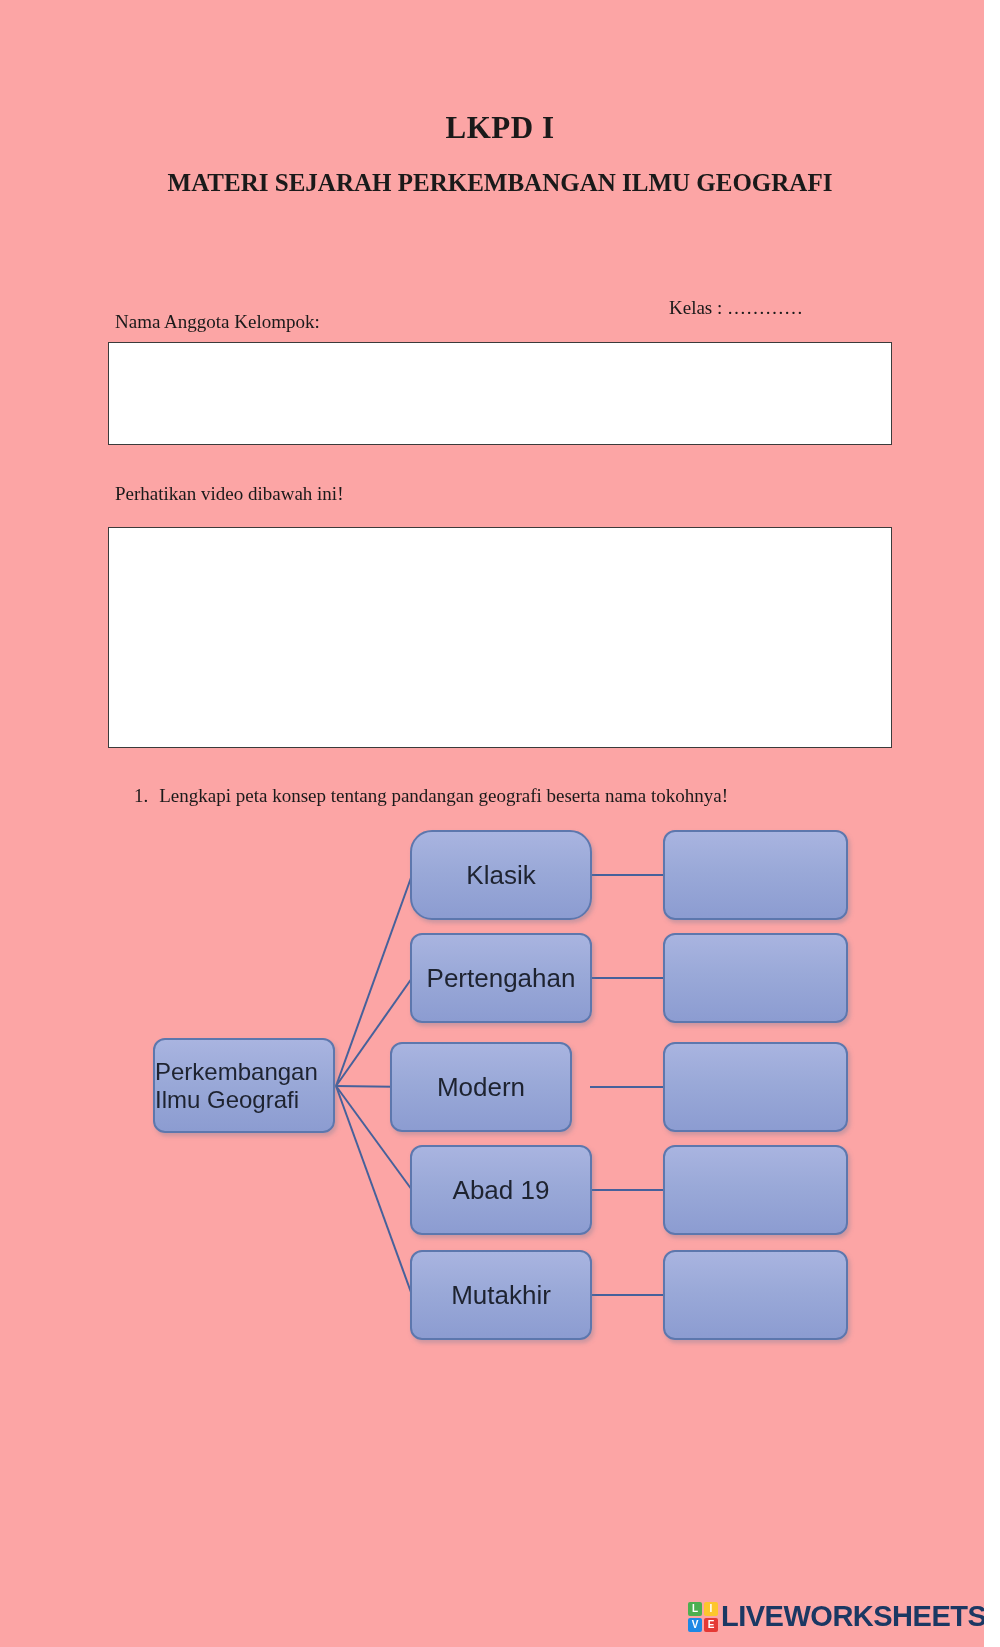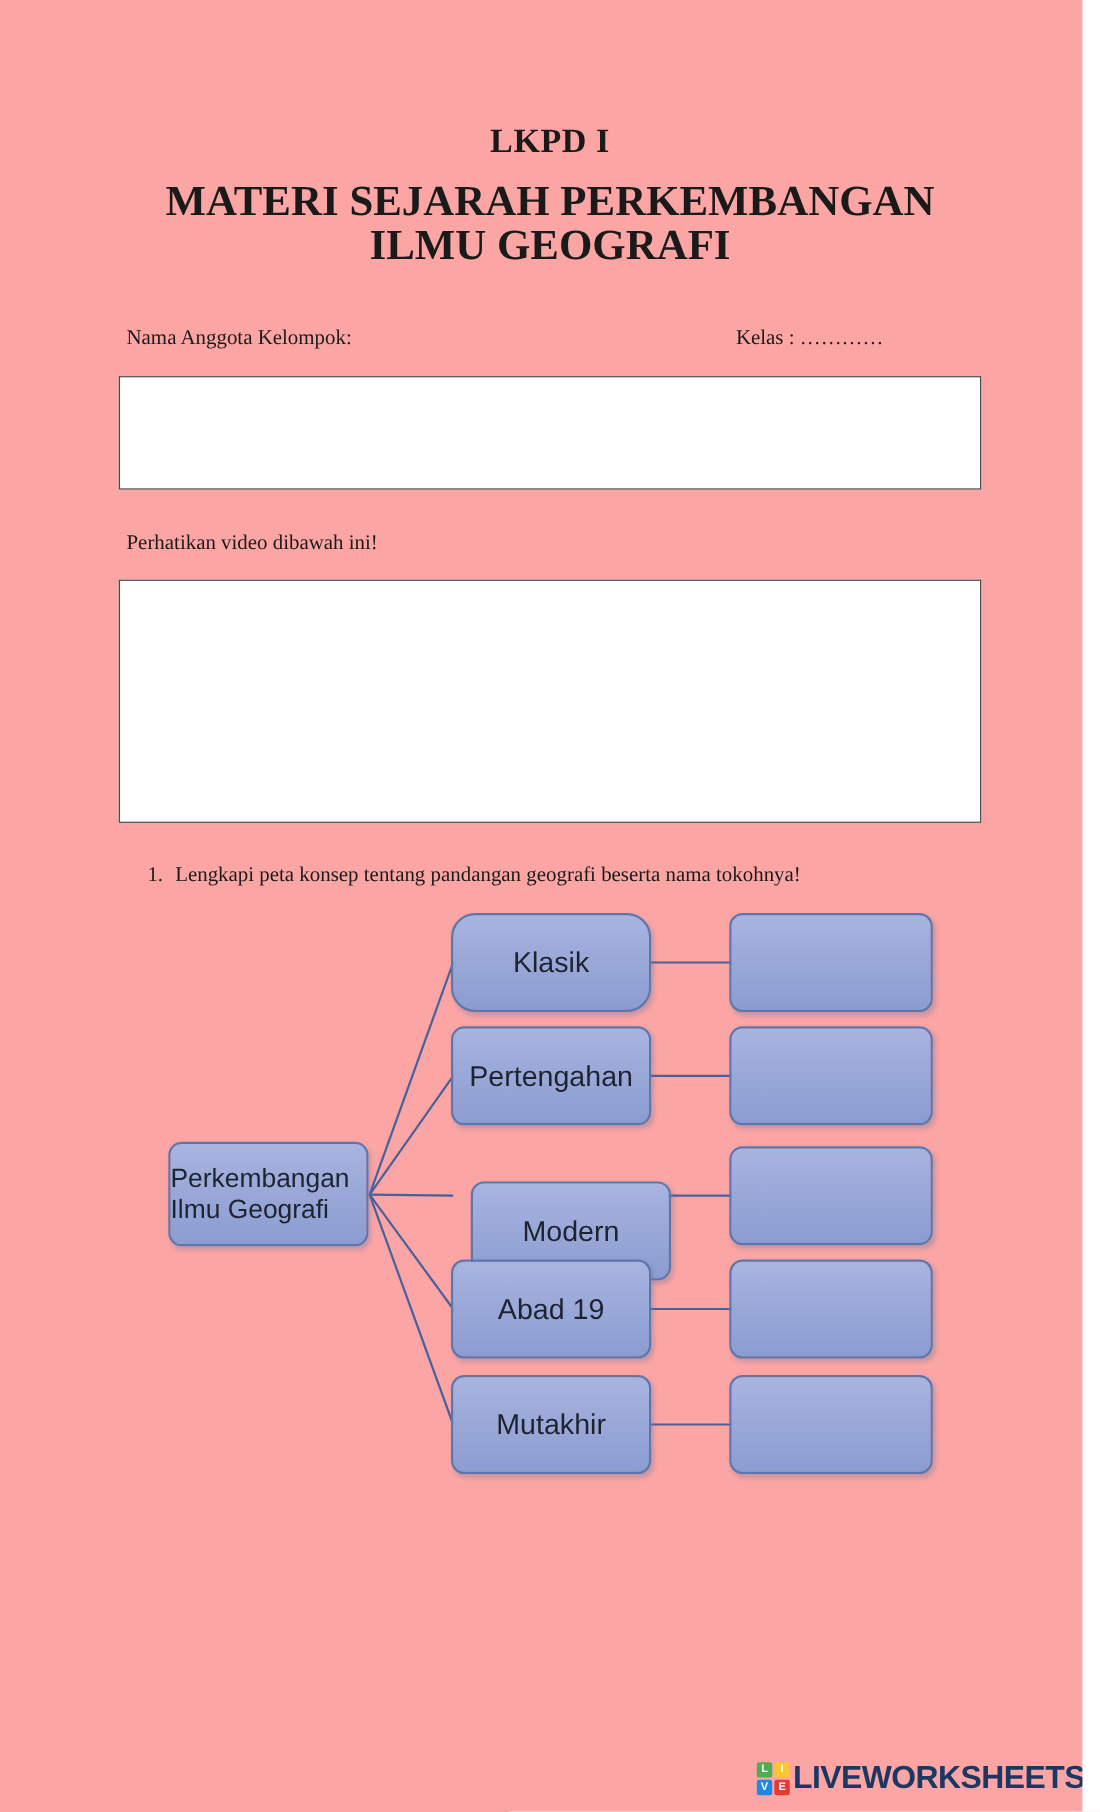--- a/index.html
+++ b/index.html
@@ -2,24 +2,24 @@
 <html style="--box-top: #a9b4e0; --box-bottom: #8c9cd1; --box-border: #5d77ad; --connector: #46619b; --brand-color: #1b3863;"><head>
 <meta charset="utf-8">
 <style>
   html,body{margin:0;padding:0;background:#ffffff;}
   .page{position:relative;width:984px;height:1647px;background:#fca5a5;overflow:hidden;
         font-family:"Liberation Serif",serif;color:#1a1a1a;}
 
   .title{position:absolute;top:110px;left:0;width:1000px;text-align:center;
          font-size:31px;font-weight:bold;letter-spacing:.5px;}
   .subtitle{position:absolute;top:163px;left:130px;width:740px;text-align:center;
-            font-size:39px;font-weight:bold;line-height:40px;}
+            font-size:25px;font-weight:bold;line-height:40px;}
 
   .label{position:absolute;font-size:19px;white-space:pre;}
-  .group-label{left:115px;top:297px;text-align:center;}
+  .group-label{left:115px;top:311px;text-align:center;}
   .class-label{left:647px;top:297px;margin-left:22px;}
   .video-label{left:115px;top:483px;}
 
   .box{position:absolute;border:1.5px solid #3b3b3b;background:#ffffff;box-sizing:border-box;}
   .name-box{left:108px;top:342px;width:784px;height:103px;}
   .video-box{left:108px;top:527px;width:784px;height:221px;}
 
   .task{position:absolute;left:134px;top:785px;font-size:19px;display:flex;gap:11px;}
 
   svg.connectors{position:absolute;left:0;top:0;width:1000px;height:1647px;pointer-events:none;}
@@ -82,21 +82,21 @@
 
   <div id="branches">
       <div class="node branch-node" style="left: 410px; top: 830px; width: 182px; height: 90px; border-radius: 22px;">
         <span>Klasik</span>
       </div>
       <div class="node answer-node" style="left: 663px; top: 830px; width: 185px; height: 90px;"></div>
       <div class="node branch-node" style="left: 410px; top: 933px; width: 182px; height: 90px;">
         <span>Pertengahan</span>
       </div>
       <div class="node answer-node" style="left: 663px; top: 933px; width: 185px; height: 90px;"></div>
-      <div class="node branch-node" style="left: 428px; top: 1042px; width: 182px; height: 90px; margin-top: 32px;">
+      <div class="node branch-node" style="left: 390px; top: 1042px; width: 182px; height: 90px;">
         <span>Modern</span>
       </div>
       <div class="node answer-node" style="left: 663px; top: 1042px; width: 185px; height: 90px;"></div>
       <div class="node branch-node" style="left: 410px; top: 1145px; width: 182px; height: 90px; text-align: center;">
         <span>Abad 19</span>
       </div>
       <div class="node answer-node" style="left: 663px; top: 1145px; width: 185px; height: 90px;"></div>
       <div class="node branch-node" style="left: 410px; top: 1250px; width: 182px; height: 90px;">
         <span>Mutakhir</span>
       </div>

